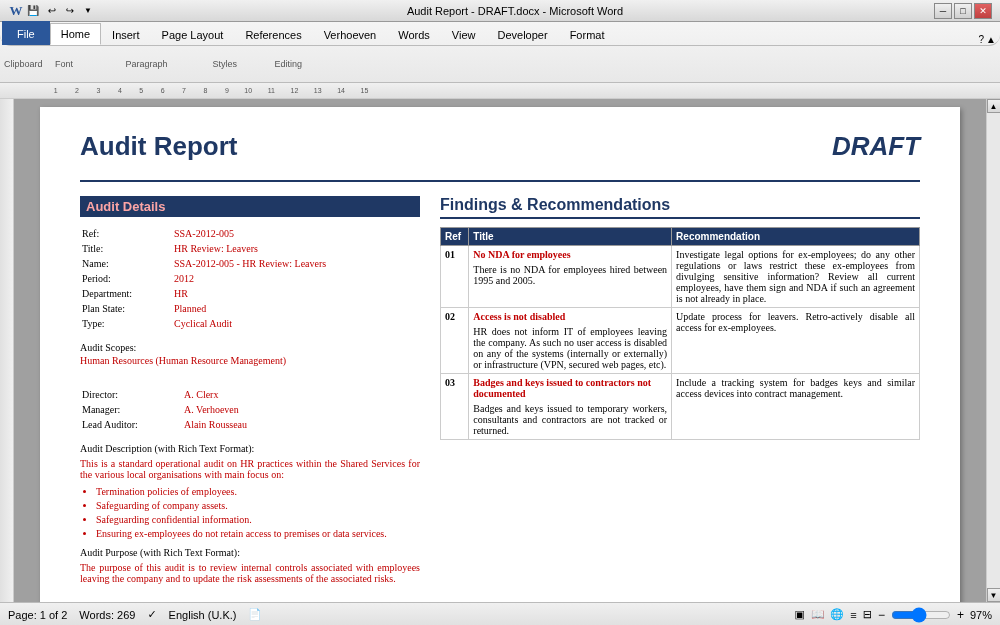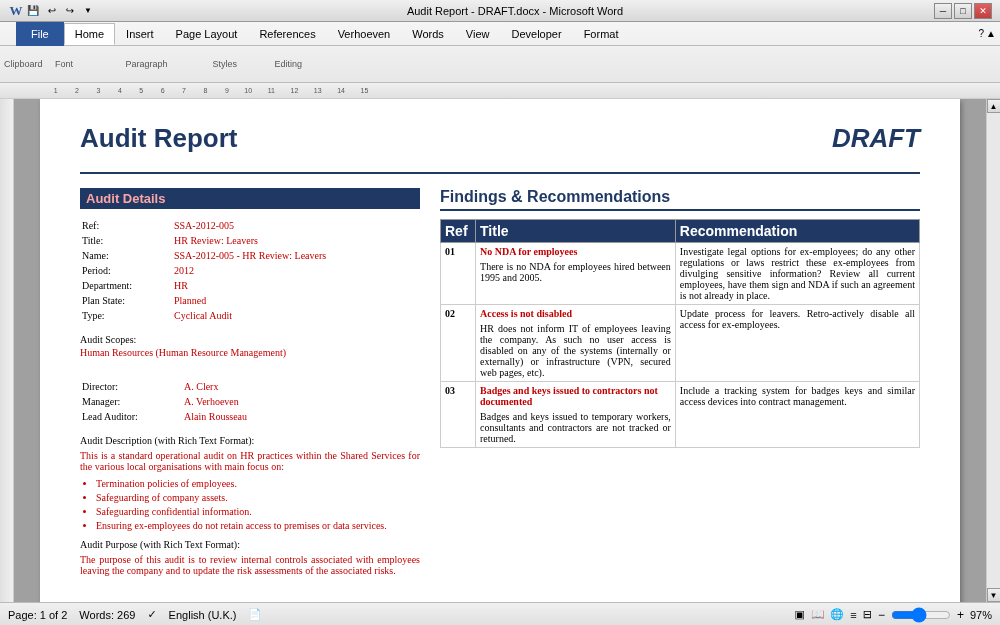--- a/index.html
+++ b/index.html
@@ -22,37 +22,37 @@
     .tb-btn.min { background: linear-gradient(to bottom, #f0f0f0, #d0d0d0); }
     .tb-btn.max { background: linear-gradient(to bottom, #f0f0f0, #d0d0d0); }
     .tb-btn.close { background: linear-gradient(to bottom, #e06060, #c04040); color: white; }
 
     
     .quick-icons { display: flex; align-items: center; gap: 2px; font-size: 10px; }
     .quick-icon { width: 16px; height: 16px; display: flex; align-items: center; justify-content: center; font-size: 10px; }
 
     
     .ribbon { background: linear-gradient(to bottom, #f5f5f5, #e8e8e8); border-bottom: 1px solid #bbb; }
-    .ribbon-tabs { display: flex; align-items: center; padding-left: 16px; height: 24px; border-bottom: 1px solid #bbb; }
+    .ribbon-tabs { display: flex; align-items: flex-end; padding-left: 2px; height: 24px; border-bottom: 1px solid #bbb; border-radius: 11px; }
     .ribbon-tab { padding: 3px 10px; font-size: 11px; font-family: Arial, sans-serif; cursor: pointer; border: 1px solid transparent; border-bottom: none; height: 22px; display: flex; align-items: center; }
     .ribbon-tab.active { background: white; border-color: #bbb; border-bottom: 1px solid white; color: #000; font-weight: normal; }
     .ribbon-tab.file { background: #2b579a; color: white; padding: 3px 14px; height: 24px; }
     .ribbon-commands { padding: 3px 4px; height: 36px; display: flex; align-items: center; gap: 2px; font-family: Arial, sans-serif; font-size: 11px; }
 
     
     .ruler { height: 16px; background: linear-gradient(to bottom, #f0f0f0, #e0e0e0); border-bottom: 1px solid #ccc; position: relative; overflow: hidden; }
     .ruler-inner { display: flex; align-items: center; height: 100%; padding-left: 44px; }
 
     
     .main-area { display: flex; height: calc(625px - 22px - 24px - 36px - 16px - 24px); }
     .left-ruler { width: 14px; background: linear-gradient(to right, #e0e0e0, #f0f0f0); border-right: 1px solid #ccc; }
     .scroll-right { width: 14px; background: #e8e8e8; border-left: 1px solid #ccc; display: flex; flex-direction: column; align-items: center; }
     .scroll-btn { width: 14px; height: 14px; background: linear-gradient(to bottom, #f0f0f0, #d8d8d8); border: 1px solid #999; font-size: 8px; display: flex; align-items: center; justify-content: center; cursor: pointer; }
 
-    .document-area { flex: 1; overflow: hidden; background: #a0a0a0; padding: 0; }
+    .document-area { flex: 1; overflow: hidden; background: #a0a0a0; padding: 8px; }
     .document-page { background: white; width: 920px; min-height: 480px; margin: 0 auto; padding: 24px 40px; box-shadow: 2px 2px 5px rgba(0,0,0,0.3); }
 
     
     .doc-header { display: flex; justify-content: space-between; align-items: flex-start; margin-bottom: 18px; }
     .doc-title { font-size: 26px; font-weight: bold; color: #1f3864; font-family: Arial, sans-serif; }
     .doc-draft { font-size: 26px; font-style: italic; color: #1f3864; font-family: Arial, sans-serif; font-weight: bold; }
 
     
     .doc-columns { display: flex; gap: 20px; }
     .doc-left { width: 340px; flex-shrink: 0; }
@@ -74,21 +74,21 @@
     .people-table tr td:last-child { color: #c00000; }
 
     
     .desc-label { font-size: 10px; color: #000; margin-bottom: 4px; }
     .desc-text { font-size: 10px; color: #c00000; margin-bottom: 6px; text-align: justify; }
     .bullet-list { margin-left: 16px; margin-bottom: 8px; }
     .bullet-list li { font-size: 10px; color: #c00000; margin-bottom: 3px; }
 
     
     .findings-table { width: 100%; border-collapse: collapse; font-size: 10px; }
-    .findings-table th { background: #1f3864; color: white; padding: 3px 4px; text-align: left; border: 1px solid #999; font-family: Arial; font-size: 14px; }
+    .findings-table th { background: #1f3864; color: white; padding: 3px 4px; text-align: left; border: 1px solid #999; font-family: Arial; font-size: 10px; }
     .findings-table td { border: 1px solid #ccc; padding: 3px 4px; vertical-align: top; font-size: 10px; }
     .findings-table td.ref { width: 22px; font-weight: bold; }
     .findings-table td.title-cell { width: 180px; }
     .findings-table td.rec-cell { width: 220px; text-align: justify; }
     .finding-title { font-weight: bold; color: #c00000; font-size: 10px; margin-bottom: 4px; }
     .finding-body { font-size: 10px; color: #000; text-align: justify; }
 
     
     .status-bar { height: 24px; background: linear-gradient(to bottom, #f0f0f0, #e0e0e0); border-top: 1px solid #bbb; display: flex; align-items: center; justify-content: space-between; padding: 0 8px; font-family: Arial, sans-serif; font-size: 11px; }
     .status-left { display: flex; gap: 12px; align-items: center; }

